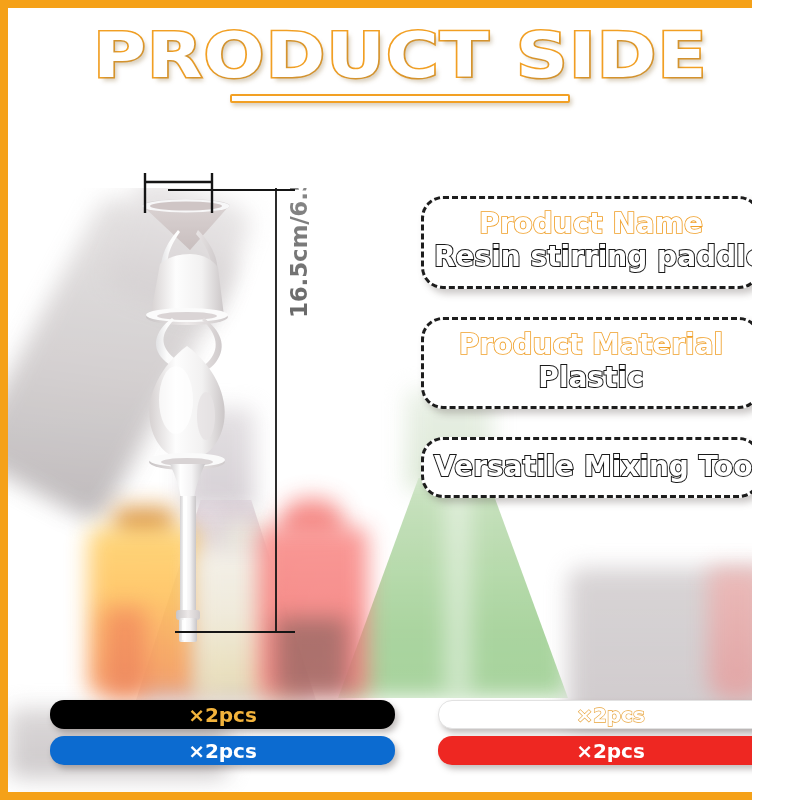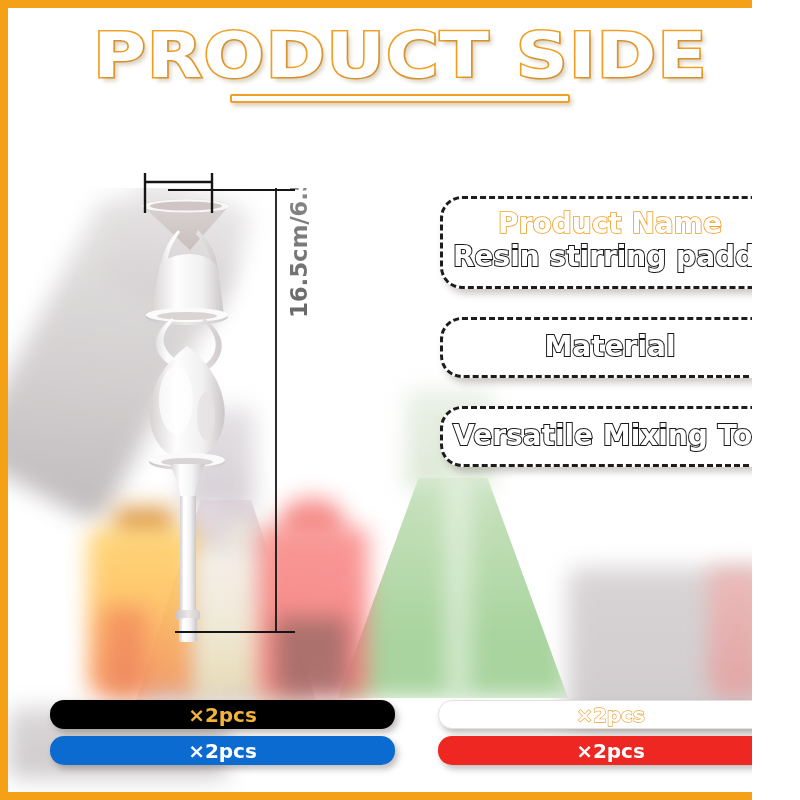--- a/index.html
+++ b/index.html
@@ -218,21 +218,21 @@
     color: #1b1b1b;
     letter-spacing: -0.2px;
     white-space: nowrap;
     transform: rotate(-90deg);
     transform-origin: left top;
   }
 
   
   .cards {
     position: absolute;
-    left: 440px; top: 196px;
+    left: 421px; top: 196px;
     width: 340px;
     z-index: 22;
   }
   .card {
     position: relative;
     background: #ffffff;
     border: 3px dashed #1d1d1d;
     border-radius: 22px;
     box-shadow: 4px 5px 7px rgba(90,80,75,0.30);
     padding: 9px 10px 12px;
@@ -434,21 +434,22 @@
   <div class="dim-label-h">16.5cm/6.5in</div>
 
   <div class="cards">
 
     <div class="card">
       <div class="card-title">Product Name</div>
       <div class="card-value">Resin stirring paddle</div>
     </div>
 
     <div class="card">
-      <div class="card-value">Material</div>
+      <div class="card-title">Product Material</div>
+      <div class="card-value">Plastic</div>
     </div>
 
     <div class="card">
       <div class="card-value">Versatile Mixing Tool</div>
     </div>
 
   </div>
 
   <div class="bars">
     <div class="bar bar-black">

